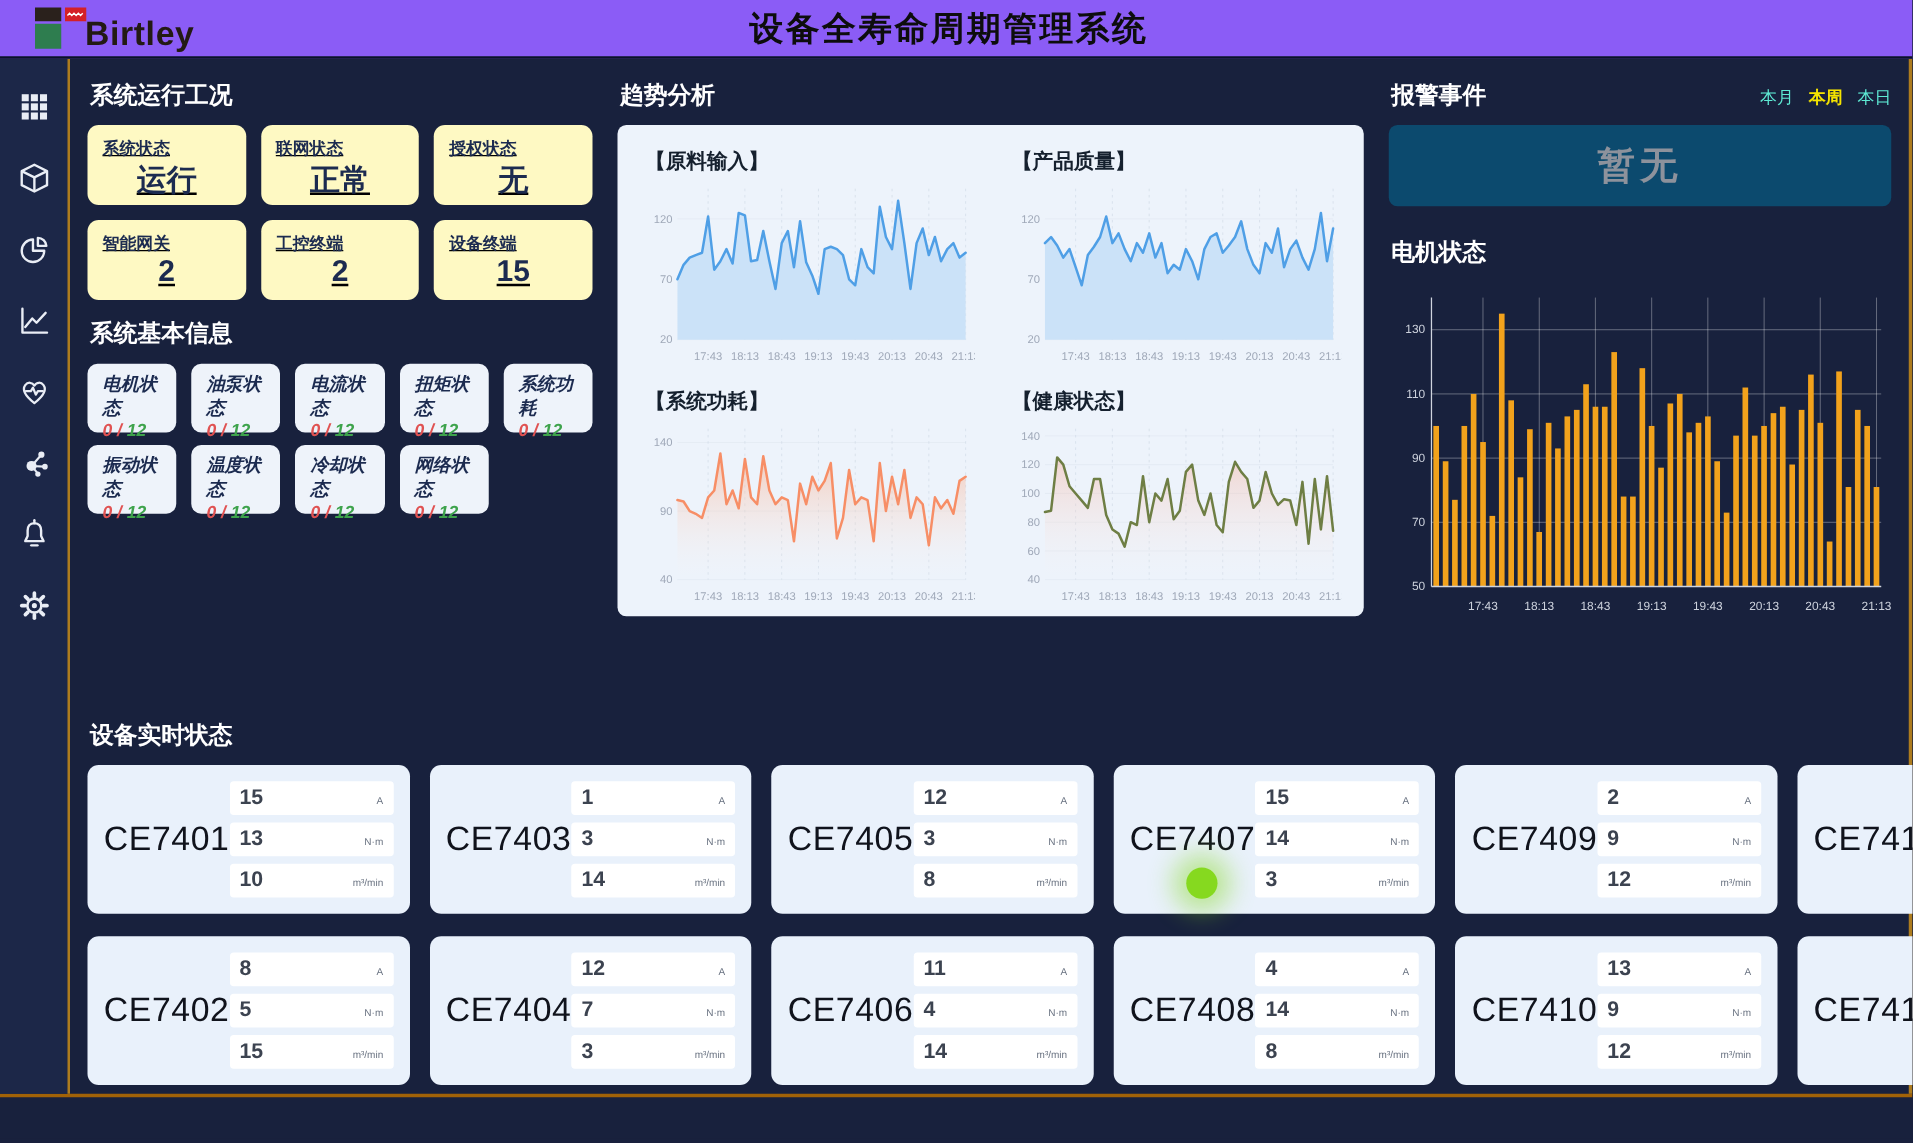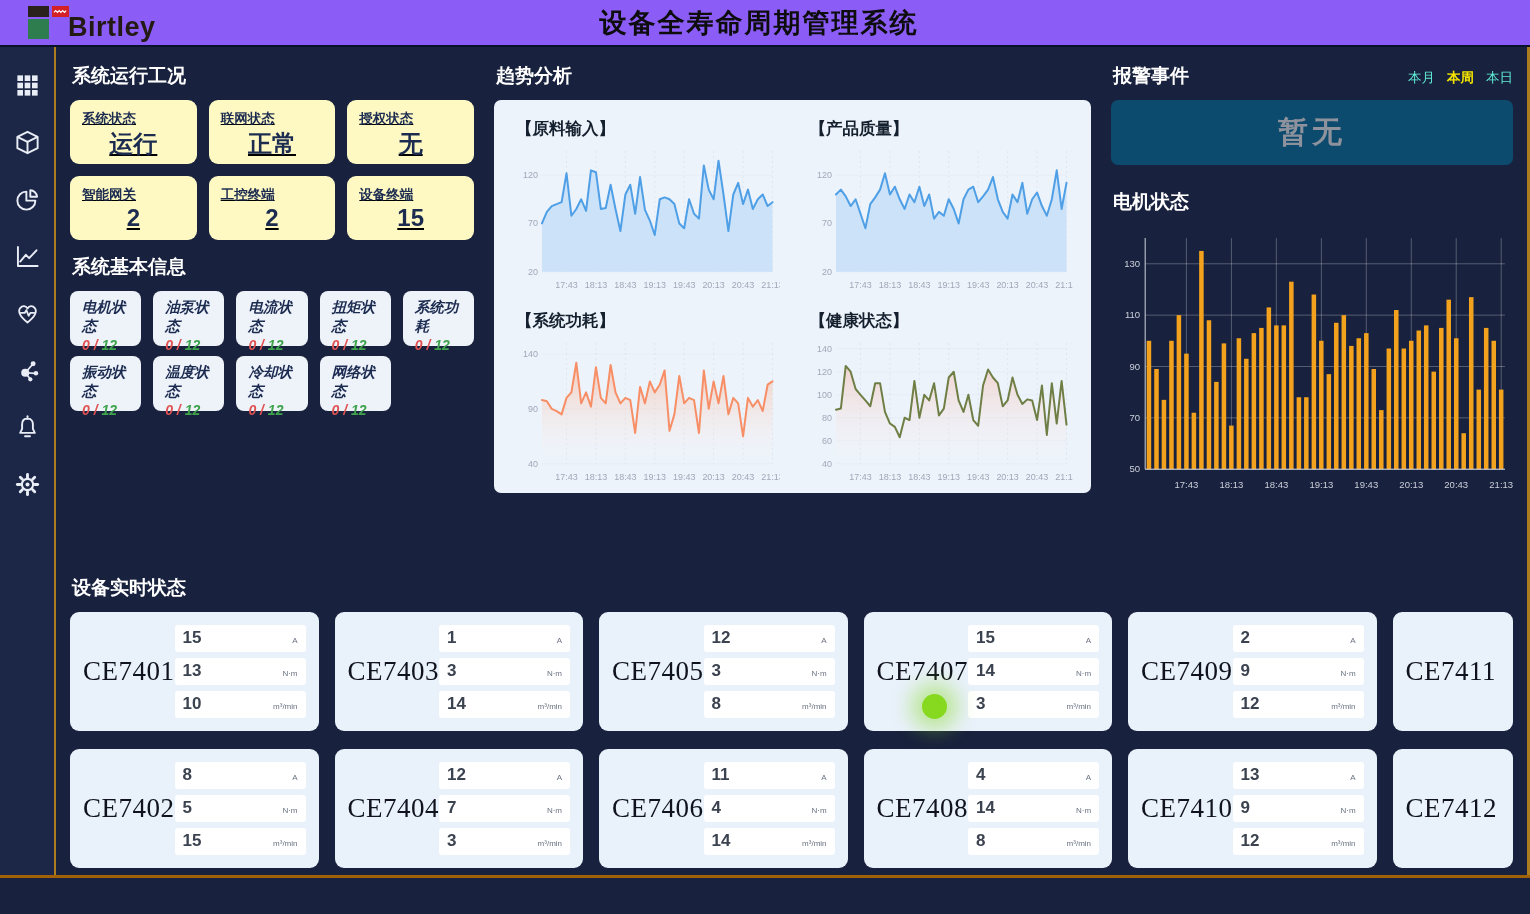--- a/index.html
+++ b/index.html
@@ -65,21 +65,21 @@
     align-items:center; justify-content:center; }
   .alarm-empty span { font-size:30px; font-weight:bold; color:#8d929c; letter-spacing:4px; }
   .prod-title { margin-top:24px; }
   #production-chart { width:100%; display:block; }
 
   
   .col-devices { grid-area:devices; }
   .device-grid { display:grid; grid-template-columns:repeat(6,1fr); gap:18px 16px; }
   .device-card { position:relative; background:#e9f1fb; border-radius:9px; height:119px;
     display:flex; align-items:center; padding:10px 13px; cursor:pointer; }
-  .device-name { font-size:27px; color:#10131c; letter-spacing:0.5px; flex:1;font-family:Liberation Serif, serif; }
+  .device-name { font-size:27px; color:#10131c; letter-spacing:0.5px; flex:1; }
   .device-rows { display:flex; flex-direction:column; gap:6px; width:131px; }
   .metric-row { background:#ffffff; border-radius:3px; padding:3px 8px 4px 8px;
     display:flex; justify-content:space-between; align-items:baseline; }
   .metric-value { font-size:17px; font-weight:bold; color:#3c4350; }
   .metric-unit { font-size:8px; color:#6a7382; }
   .device-indicator { position:absolute; left:58px; bottom:12px; width:25px; height:25px;
     border-radius:50%; background:#86d91f;
     box-shadow:0 0 20px 11px rgba(134,217,31,0.45); }
 </style>
 </head>

